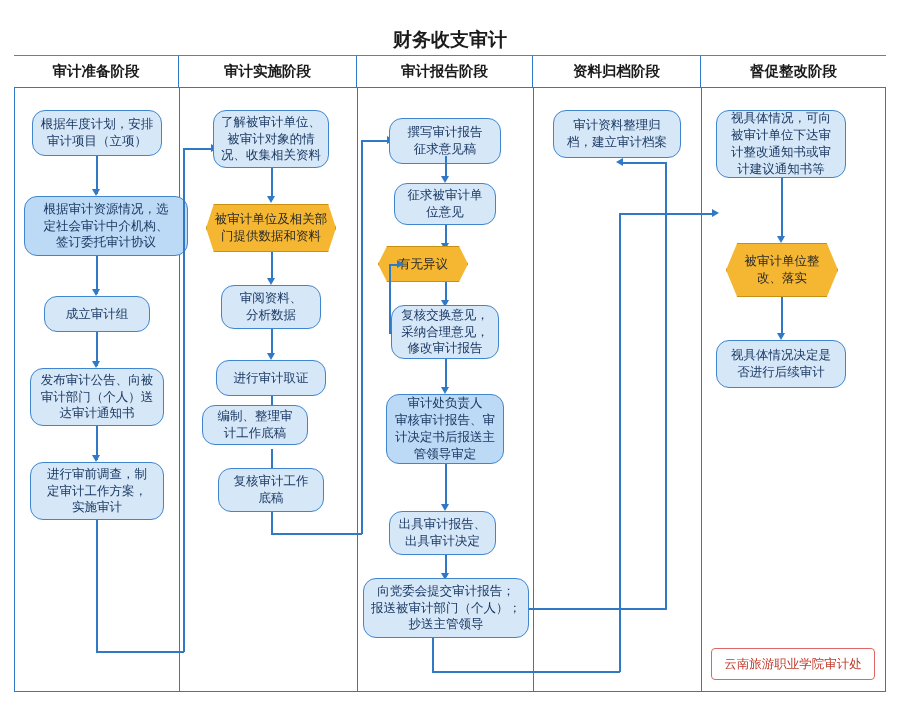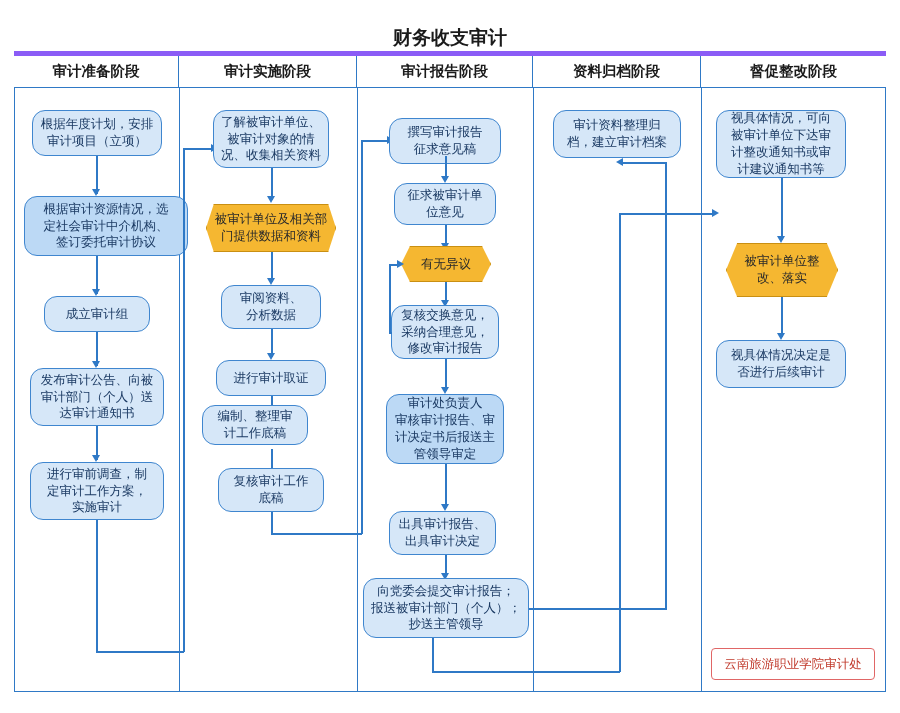--- a/index.html
+++ b/index.html
@@ -10,21 +10,21 @@
     overflow:hidden;
   }
   #root{position:relative;width:900px;height:713px;}
 
   .frame{
     position:absolute;left:14px;top:24px;width:872px;height:668px;
     border:1px solid #2f79c6;box-sizing:border-box;background:#fff;
   }
   .title-bar{
     position:absolute;left:14px;top:24px;width:872px;height:32px;
-    border-bottom:5px solid #8b5cf6;box-sizing:border-box;
+    border-bottom:1px solid #8b5cf6;box-sizing:border-box;
     display:flex;align-items:center;justify-content:center;
     font-size:19px;font-weight:bold;color:#1b1b1b;background:#fff;
   }
   .col-head{
     position:absolute;top:56px;height:32px;
     border-right:1px solid #2f79c6;border-bottom:1px solid #2f79c6;
     box-sizing:border-box;display:flex;align-items:center;justify-content:center;
     font-size:14.5px;font-weight:bold;color:#1b1b1b;background:#fff;
   }
   .col-head.last{border-right:none;}
@@ -160,21 +160,21 @@
   <div class="node" style="left:389px;top:110px;width:112px;height:46px;margin-top:8px;">撰写审计报告
 征求意见稿</div>
   <div class="ln lnv" style="left:445px;top:156px;height:24px;"></div>
   <div class="arw" style="left:441px;top:176px;"></div>
 
   <div class="node" style="left:394px;top:183px;width:102px;height:42px;">征求被审计单
 位意见</div>
   <div class="ln lnv" style="left:445px;top:225px;height:22px;"></div>
   <div class="arw" style="left:441px;top:243px;"></div>
 
-  <div class="node hex" style="left:401px;top:246px;width:90px;height:36px;text-align:right;">有无异议</div>
+  <div class="node hex" style="left:378px;top:246px;width:90px;height:36px;text-align:right;">有无异议</div>
   <div class="ln lnv" style="left:445px;top:282px;height:22px;"></div>
   <div class="arw" style="left:441px;top:300px;"></div>
 
   <div class="node" style="left:391px;top:305px;width:108px;height:54px;">复核交换意见，
 采纳合理意见，
 修改审计报告</div>
 
   <div class="ln lnh" style="left:389px;top:332px;width:3px;"></div>
   <div class="ln lnv" style="left:389px;top:264px;height:68px;"></div>
   <div class="ln lnh" style="left:389px;top:264px;width:11px;"></div>

